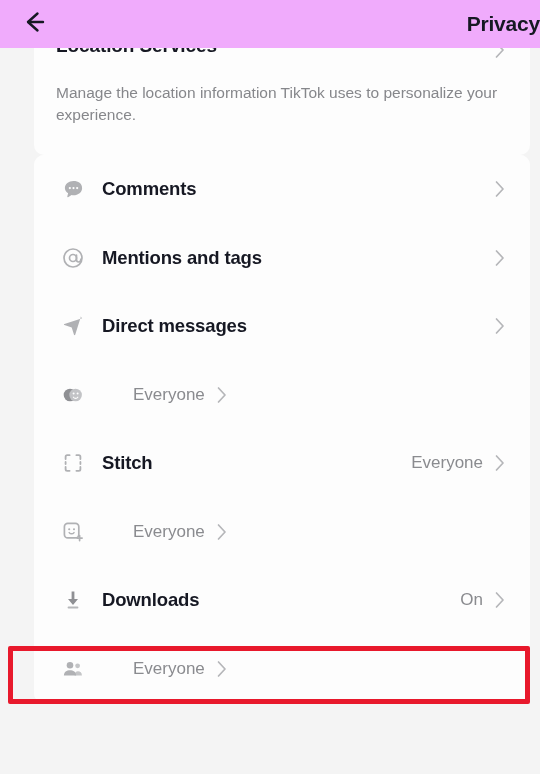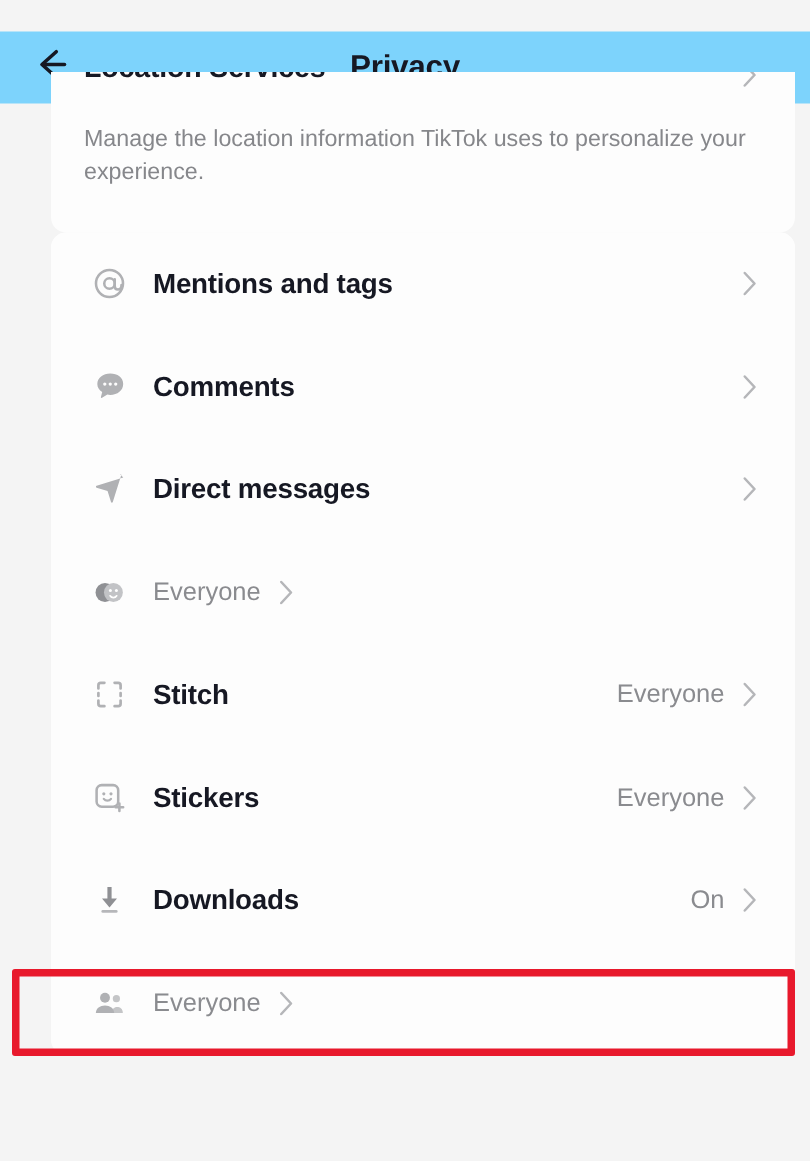--- a/index.html
+++ b/index.html
@@ -14,25 +14,24 @@
     font-family: "Liberation Sans", "DejaVu Sans", sans-serif;
     background: #f4f4f4;
     color: #161823;
     position: relative;
   }
 
   
   .header {
     position: relative;
     height: 48px;
-    background: #7dd3fc;
-    display: flex;
-    align-items: center;
-    justify-content: center;
-    margin-top: 21px;
+    background: #f0abfc;
+    display: flex;
+    align-items: center;
+    justify-content: flex-end;
   }
   .back-btn {
     position: absolute;
     left: 14px;
     top: 50%;
     transform: translateY(-50%);
     width: 40px;
     height: 40px;
     display: flex;
     align-items: center;
@@ -130,20 +129,21 @@
     letter-spacing: -0.15px;
     color: #161823;
     flex: 1 1 auto;
     white-space: nowrap;
   }
   .row-value {
     font-size: 17px;
     color: #8a8b8f;
     margin-right: 11px;
     white-space: nowrap;
+    margin-left: 31px;
   }
   .chev {
     flex: 0 0 auto;
     display: flex;
     align-items: center;
   }
 
   
   .highlight-box {
     position: absolute;
@@ -184,45 +184,45 @@
       </div>
     </div>
     <div class="desc">Manage the location information TikTok uses to personalize your experience.</div>
   </div>
 
 
   <div class="card">
 
     <div class="list-row">
       <span class="row-icon">
-        <svg width="24" height="24" viewBox="0 0 24 24" fill="none">
-          <circle cx="12" cy="12" r="9" stroke="#b0b1b4" stroke-width="1.7"></circle>
-          <circle cx="12" cy="12" r="3.5" stroke="#b0b1b4" stroke-width="1.7"></circle>
-          <path d="M15.5 9.2 v4.6 c0 1.5 1 2.2 2.1 2.2 1.4 0 2.4-1.1 2.4-3" stroke="#b0b1b4" stroke-width="1.7" stroke-linecap="round"></path>
-        </svg>
-      </span>
-      <span class="row-label">Mentions and tags</span>
-      <span class="row-value"></span>
-      <span class="chev">
-        <svg width="12" height="20" viewBox="0 0 12 20" fill="none">
-          <path d="M2.5 3 L9 10 L2.5 17" stroke="#b5b6b9" stroke-width="1.7" stroke-linecap="round" stroke-linejoin="round"></path>
-        </svg>
-      </span>
-    </div>
-
-    <div class="list-row">
-      <span class="row-icon">
         <svg width="23" height="23" viewBox="0 0 24 24" fill="#b0b1b4">
           <path d="M12 3.2c-5 0-9 3.2-9 7.2 0 2.3 1.3 4.3 3.4 5.6l-.9 3.4c-.1.5.4.9.8.6l3.7-2.2c.6.1 1.3.2 2 .2 5 0 9-3.2 9-7.6S17 3.2 12 3.2z"></path>
           <circle cx="8.2" cy="10.5" r="1.15" fill="#fdfdfd"></circle>
           <circle cx="12" cy="10.5" r="1.15" fill="#fdfdfd"></circle>
           <circle cx="15.8" cy="10.5" r="1.15" fill="#fdfdfd"></circle>
         </svg>
       </span>
       <span class="row-label">Comments</span>
+      <span class="row-value"></span>
+      <span class="chev">
+        <svg width="12" height="20" viewBox="0 0 12 20" fill="none">
+          <path d="M2.5 3 L9 10 L2.5 17" stroke="#b5b6b9" stroke-width="1.7" stroke-linecap="round" stroke-linejoin="round"></path>
+        </svg>
+      </span>
+    </div>
+
+    <div class="list-row">
+      <span class="row-icon">
+        <svg width="24" height="24" viewBox="0 0 24 24" fill="none">
+          <circle cx="12" cy="12" r="9" stroke="#b0b1b4" stroke-width="1.7"></circle>
+          <circle cx="12" cy="12" r="3.5" stroke="#b0b1b4" stroke-width="1.7"></circle>
+          <path d="M15.5 9.2 v4.6 c0 1.5 1 2.2 2.1 2.2 1.4 0 2.4-1.1 2.4-3" stroke="#b0b1b4" stroke-width="1.7" stroke-linecap="round"></path>
+        </svg>
+      </span>
+      <span class="row-label">Mentions and tags</span>
       <span class="row-value"></span>
       <span class="chev">
         <svg width="12" height="20" viewBox="0 0 12 20" fill="none">
           <path d="M2.5 3 L9 10 L2.5 17" stroke="#b5b6b9" stroke-width="1.7" stroke-linecap="round" stroke-linejoin="round"></path>
         </svg>
       </span>
     </div>
 
     <div class="list-row">
       <span class="row-icon">
@@ -280,21 +280,20 @@
     <div class="list-row">
       <span class="row-icon">
         <svg width="24" height="24" viewBox="0 0 24 24" fill="none">
           <rect x="3.4" y="3.4" width="14.4" height="14.4" rx="3.4" stroke="#b0b1b4" stroke-width="1.7"></rect>
           <circle cx="8.2" cy="9.2" r="1.05" fill="#b0b1b4"></circle>
           <circle cx="13" cy="9.2" r="1.05" fill="#b0b1b4"></circle>
           <path d="M8.2 12.6a3 3 0 0 0 4.8 0" stroke="#b0b1b4" stroke-width="1.5" stroke-linecap="round"></path>
           <path d="M18.6 15.6 v5 M16.1 18.1 h5" stroke="#b0b1b4" stroke-width="1.7" stroke-linecap="round"></path>
         </svg>
       </span>
-      <span class="row-label">Stickers</span>
       <span class="row-value">Everyone</span>
       <span class="chev">
         <svg width="12" height="20" viewBox="0 0 12 20" fill="none">
           <path d="M2.5 3 L9 10 L2.5 17" stroke="#b5b6b9" stroke-width="1.7" stroke-linecap="round" stroke-linejoin="round"></path>
         </svg>
       </span>
     </div>
 
     <div class="list-row">
       <span class="row-icon">

